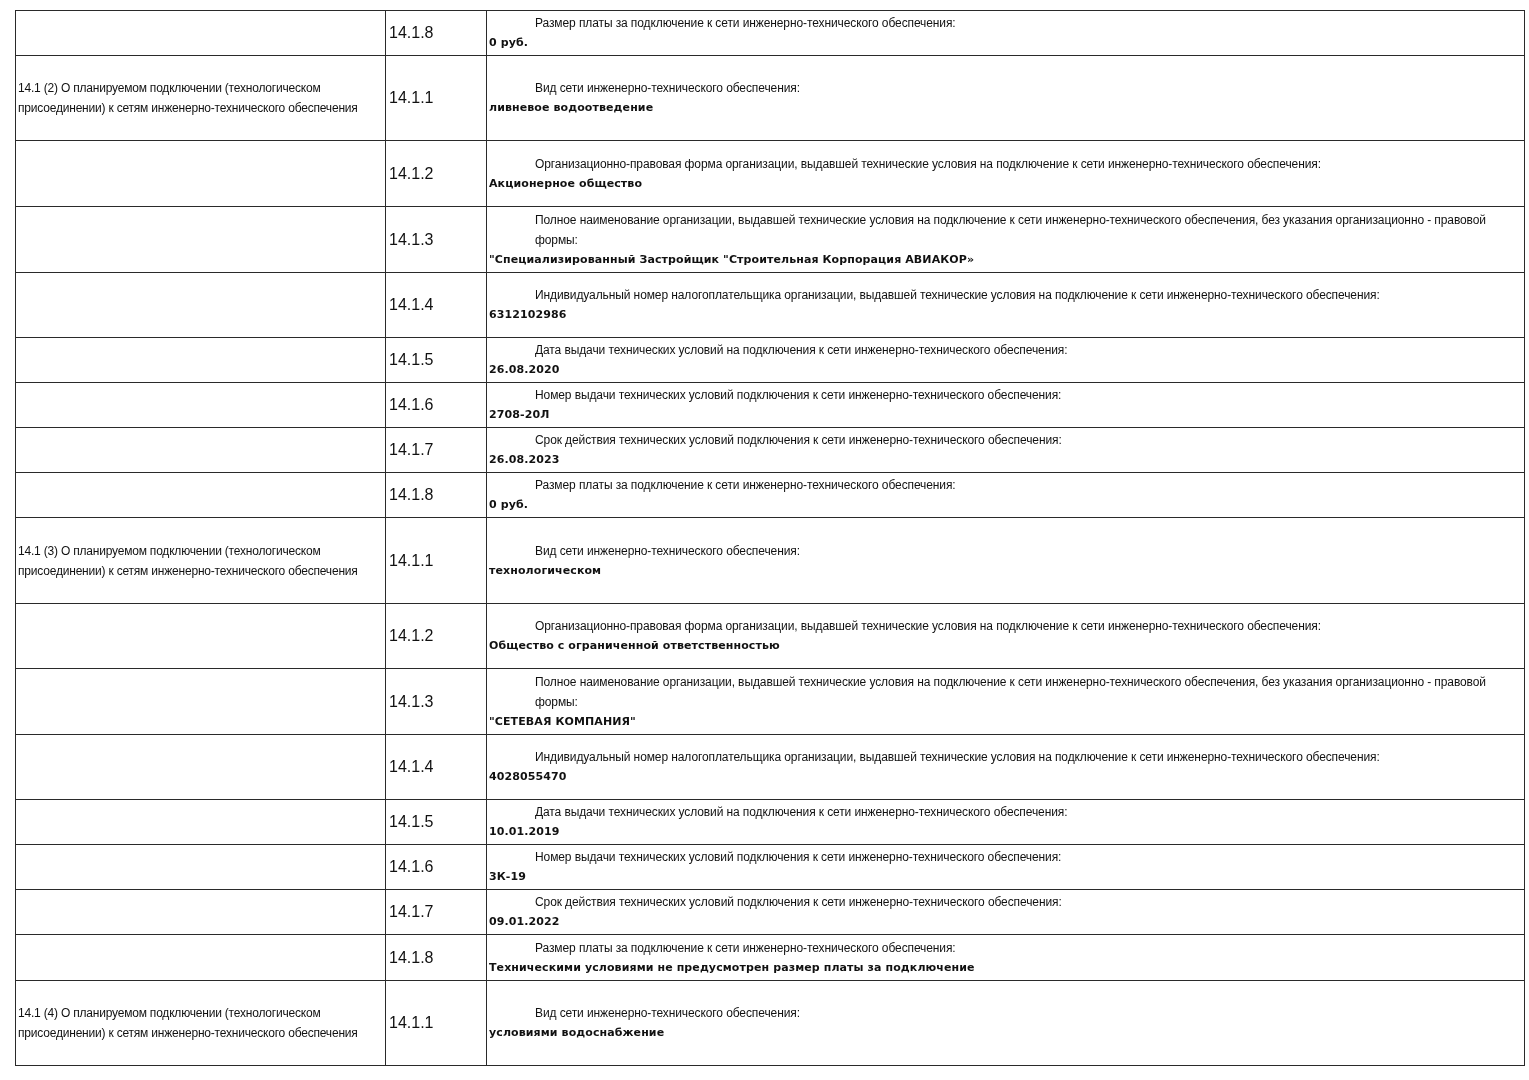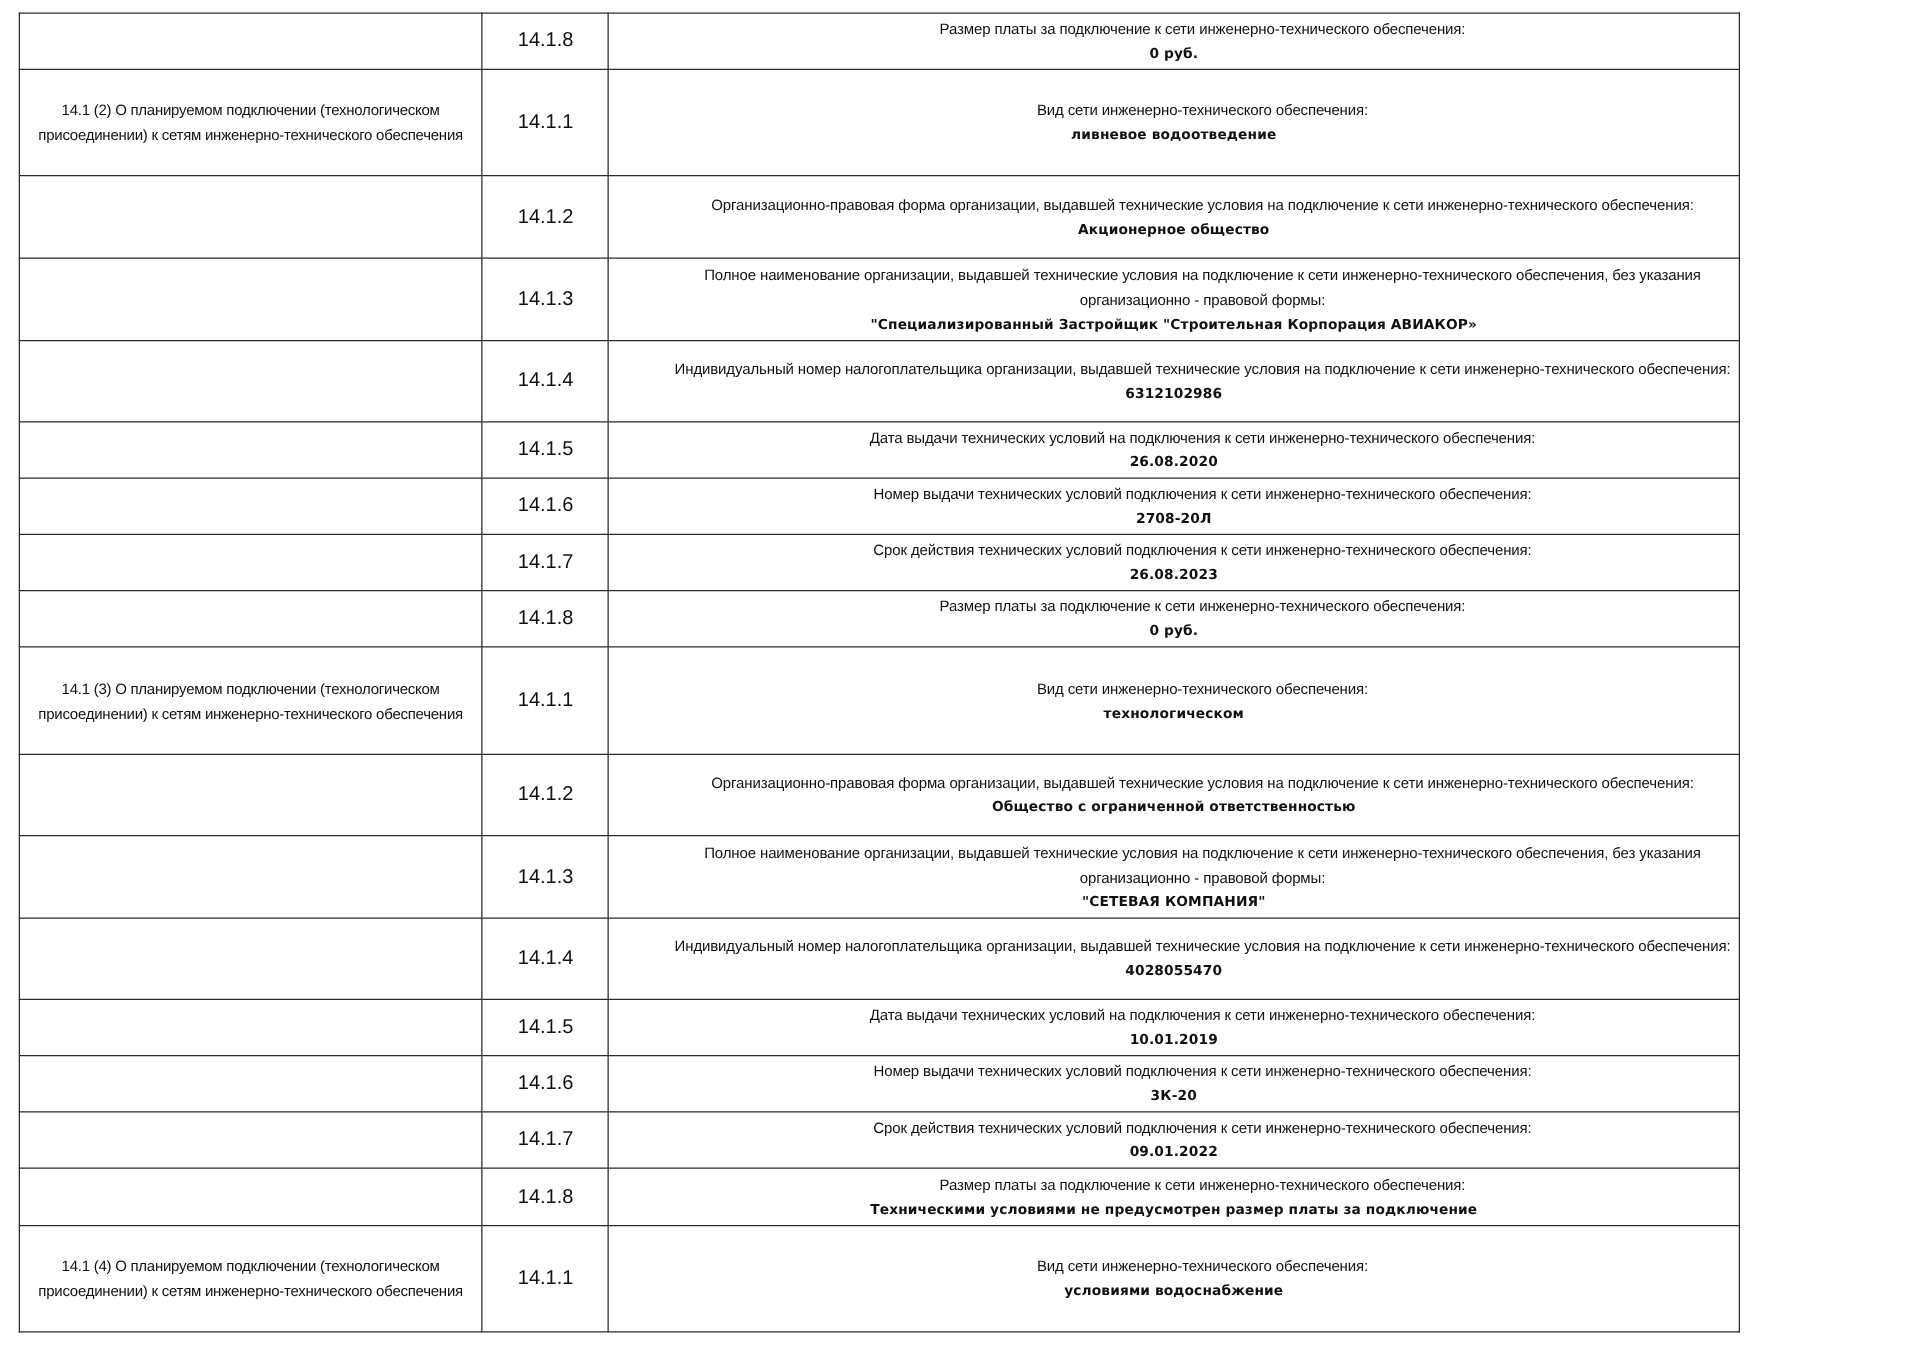--- a/index.html
+++ b/index.html
@@ -12,24 +12,23 @@
     height: 1080px;
     position: relative;
     overflow: hidden;
     font-family: "DejaVu Sans", sans-serif;
     color: #111111;
   }
   .doc-table {
     position: absolute;
     left: 15px;
     top: 10px;
-    width: 1377px;
+    width: 1510px;
     border-collapse: collapse;
     table-layout: fixed;
-    text-align: center;
   }
   .doc-table td {
     border: 1.5px solid #2a2a2a;
     padding: 0 2px 0 2px;
     vertical-align: middle;
     font-size: 15.5px;
     line-height: 20px;
     letter-spacing: -0.45px;
     overflow: hidden;
   }
@@ -251,21 +250,21 @@
     </tr>
     <tr style="height:45px">
       <td>
           <span class="section-text"></span>
         </td>
       <td>
           <span class="code-text">14.1.6</span>
         </td>
       <td class="content-cell">
           <span class="label-text">Номер выдачи технических условий подключения к сети инженерно-технического обеспечения:</span>
-          <span class="value-text">3К-20</span>
+          <span class="value-text">3К-19</span>
         </td>
     </tr>
     <tr style="height:45px">
       <td>
           <span class="section-text"></span>
         </td>
       <td>
           <span class="code-text">14.1.7</span>
         </td>
       <td class="content-cell">

